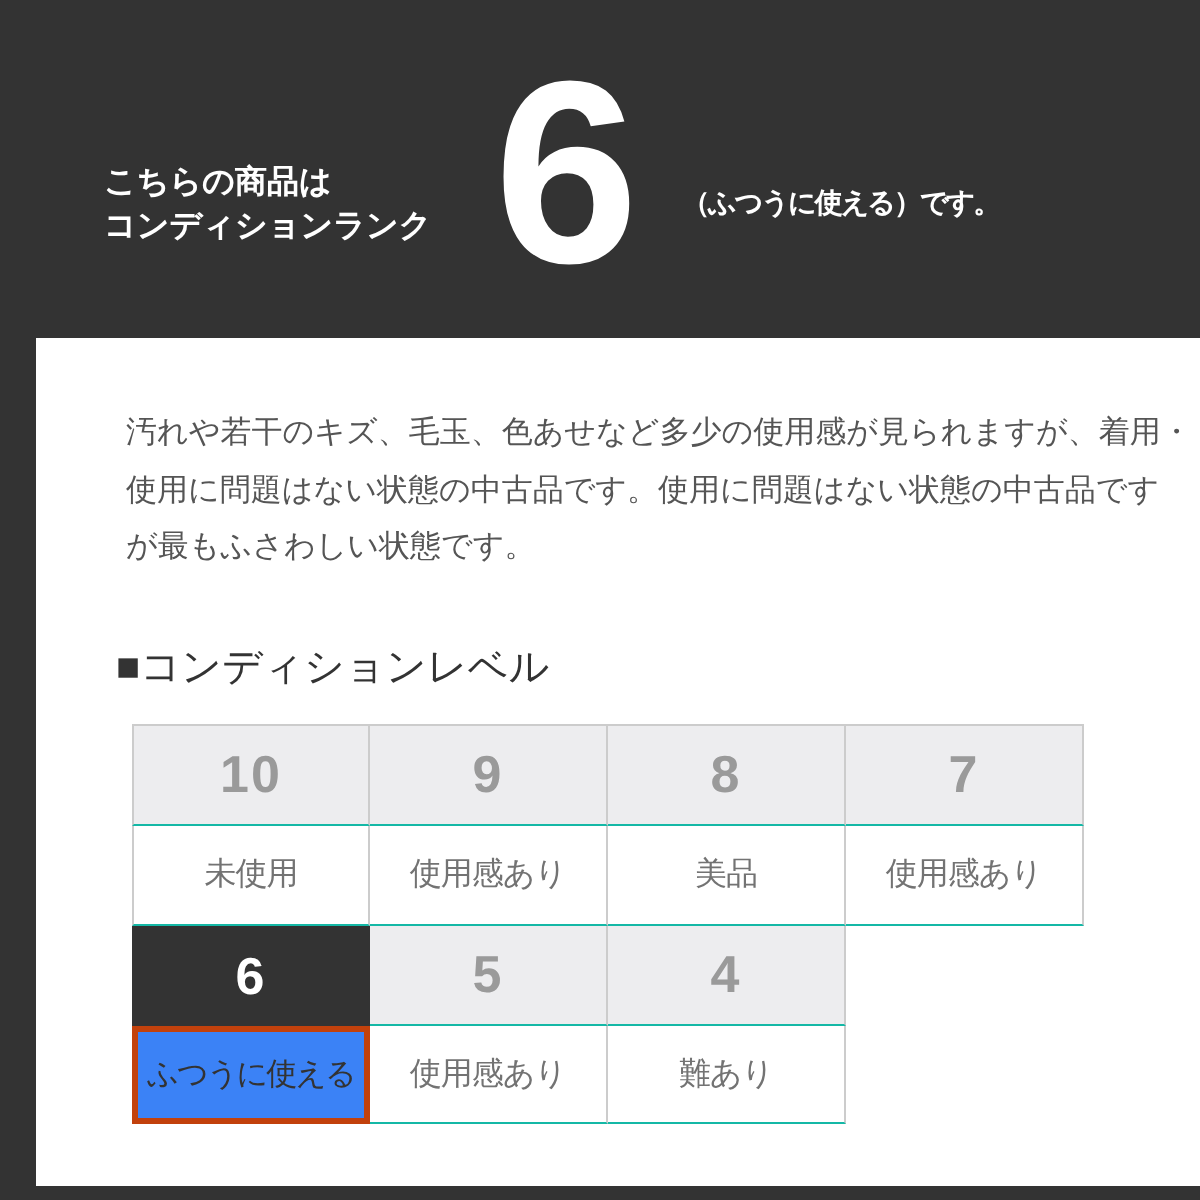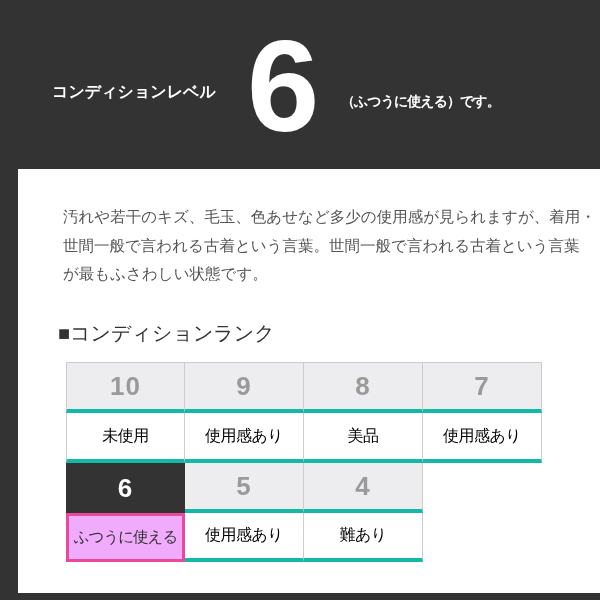--- a/index.html
+++ b/index.html
@@ -76,78 +76,79 @@
     display: grid;
     grid-template-columns: repeat(4, 119px);
     grid-template-rows: 51px 50px 50px 49px;
   }
   .cell {
     box-sizing: border-box;
     display: flex;
     align-items: center;
     justify-content: center;
     border-right: 1px solid #cccccc;
-    border-bottom: 4px solid #14b8a6;
+    border-bottom: 1px solid #14b8a6;
     overflow: hidden;
   }
   .cell.bt { border-top: 1px solid #cccccc; }
   .cell.bl { border-left: 1px solid #cccccc; }
   .num {
     background: #ededef;
     color: #9a9a9a;
     font-size: 26px;
     font-weight: bold;
     letter-spacing: 1px;
   }
   .lbl {
     background: #ffffff;
-    color: #000000;
+    color: #737373;
     font-size: 16px;
     letter-spacing: -0.5px;
   }
   .hl-num {
     background: #333333;
     color: #ffffff;
     border: none;
   }
   .hl-lbl {
-    background: #f0abfc;
+    background: #3b82f6;
     color: #333333;
-    border: 3px solid #ec4899;
+    border: 3px solid #c2410c;
     font-size: 15.5px;
     font-weight: 500;
     letter-spacing: -1px;
   }
   .blank {
     border: none;
     background: transparent;
   }
 </style>
 </head>
 <body>
 
 <div class="stage">
 
   <div class="header">
     <div class="intro">
-      <div>コンディションレベル</div>
+      <div>こちらの商品は</div>
+      <div>コンディションランク</div>
     </div>
     <div class="level-num">6</div>
     <div class="level-suffix">（ふつうに使える）です。</div>
   </div>
 
   <div class="panel">
 
     <div class="desc">
       <div class="desc-line">汚れや若干のキズ、毛玉、色あせなど多少の使用感が見られますが、着用・</div>
-      <div class="desc-line">世間一般で言われる古着という言葉。世間一般で言われる古着という言葉</div>
+      <div class="desc-line">使用に問題はない状態の中古品です。使用に問題はない状態の中古品です</div>
       <div class="desc-line">が最もふさわしい状態です。</div>
     </div>
 
-    <div class="rank-heading">■コンディションランク</div>
+    <div class="rank-heading">■コンディションレベル</div>
 
     <div class="rank-table">
 
       <div class="cell num bt bl">10</div>
       <div class="cell num bt">9</div>
       <div class="cell num bt">8</div>
       <div class="cell num bt">7</div>
 
       <div class="cell lbl bl">未使用</div>
       <div class="cell lbl">使用感あり</div>

